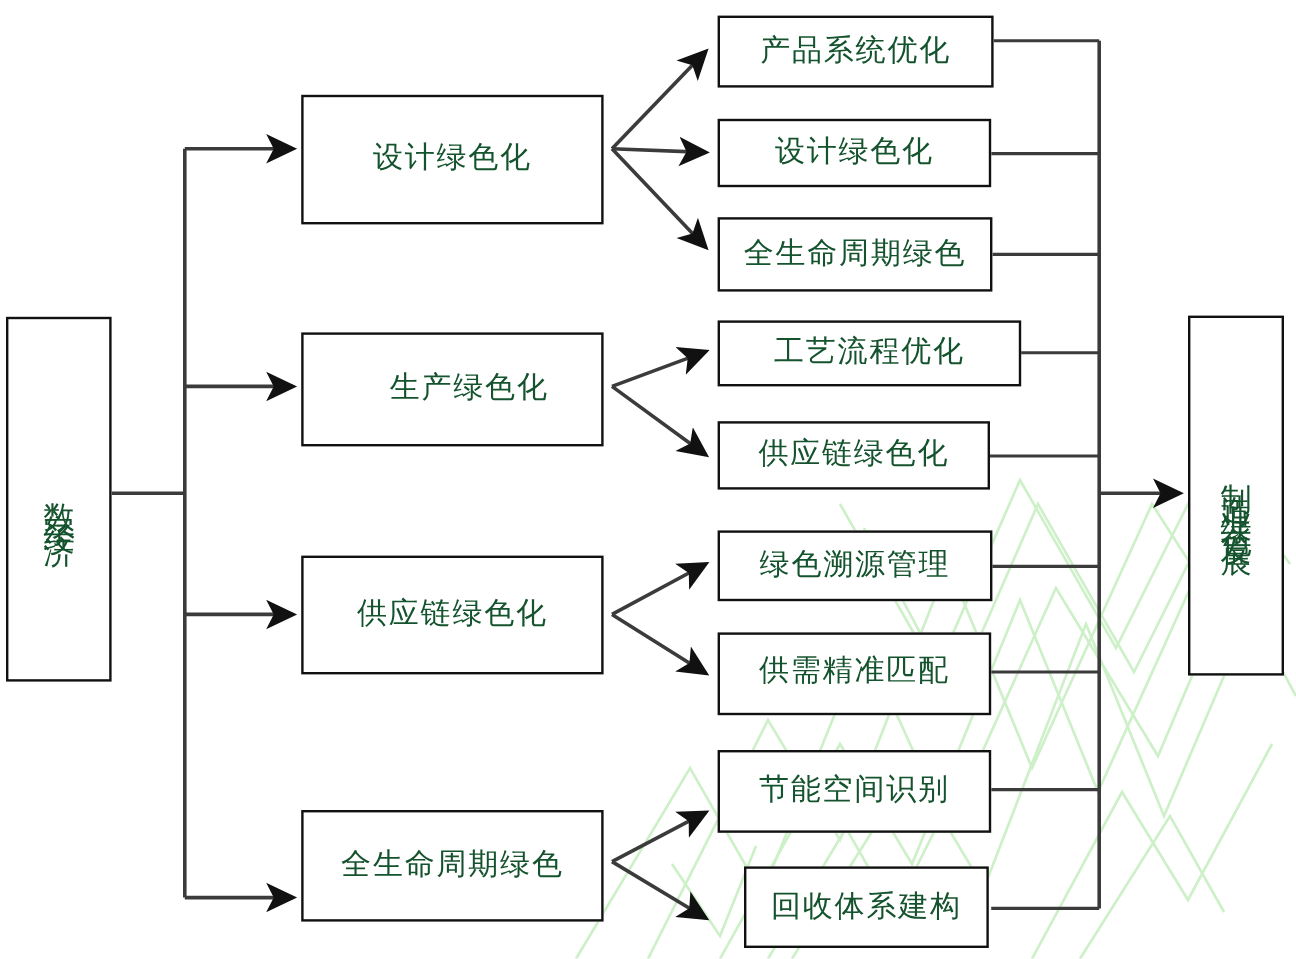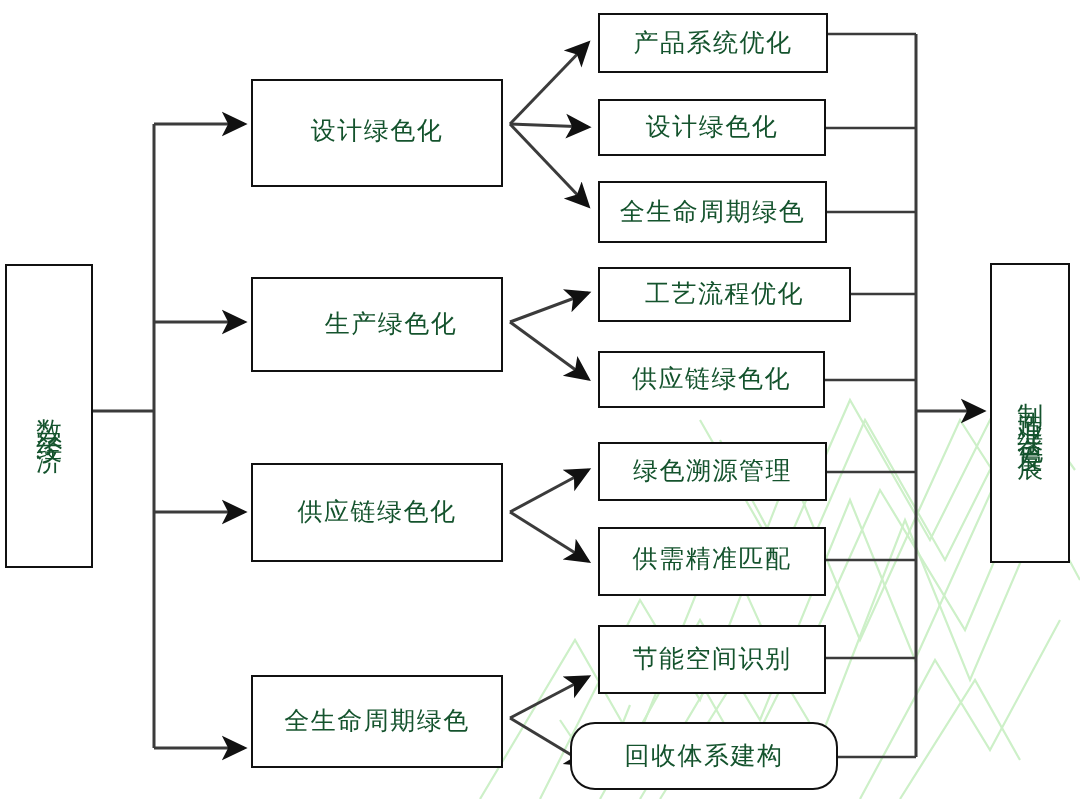--- a/index.html
+++ b/index.html
@@ -63,21 +63,21 @@
   #node-supply      {left:251px; top:463px; width:252px; height:99px;}
   #node-recycle     {left:251px; top:675px; width:252px; height:93px;}
   #node-l3-0        {left:598px; top:13px;  width:230px; height:60px;}
   #node-l3-1        {left:598px; top:99px;  width:228px; height:57px;}
   #node-l3-2        {left:598px; top:181px; width:229px; height:62px;}
   #node-l3-3        {left:598px; top:267px; width:253px; height:55px;}
   #node-l3-4        {left:598px; top:351px; width:227px; height:57px;}
   #node-l3-5        {left:598px; top:442px; width:229px; height:59px;}
   #node-l3-6        {left:598px; top:527px; width:228px; height:69px;font-family:Liberation Mono, monospace;}
   #node-l3-7        {left:598px; top:625px; width:228px; height:69px;}
-  #node-l3-8        {left:570px; top:722px; width:268px; height:68px;border-radius:25px;}
+  #node-l3-8        {left:620px; top:722px; width:204px; height:68px;}
   #node-goal        {left:990px; top:263px; width:80px;  height:300px;}
 </style>
 </head>
 <body>
 
 <div id="stage">
 
   <svg id="watermark" viewBox="0 0 1080 799" xmlns="http://www.w3.org/2000/svg">
     <g fill="none" stroke="#cdf0c8" stroke-width="2.2" stroke-linejoin="miter">
       <polyline points="540,799 640,600 700,700 790,470 860,640 960,420 1050,560"></polyline>

